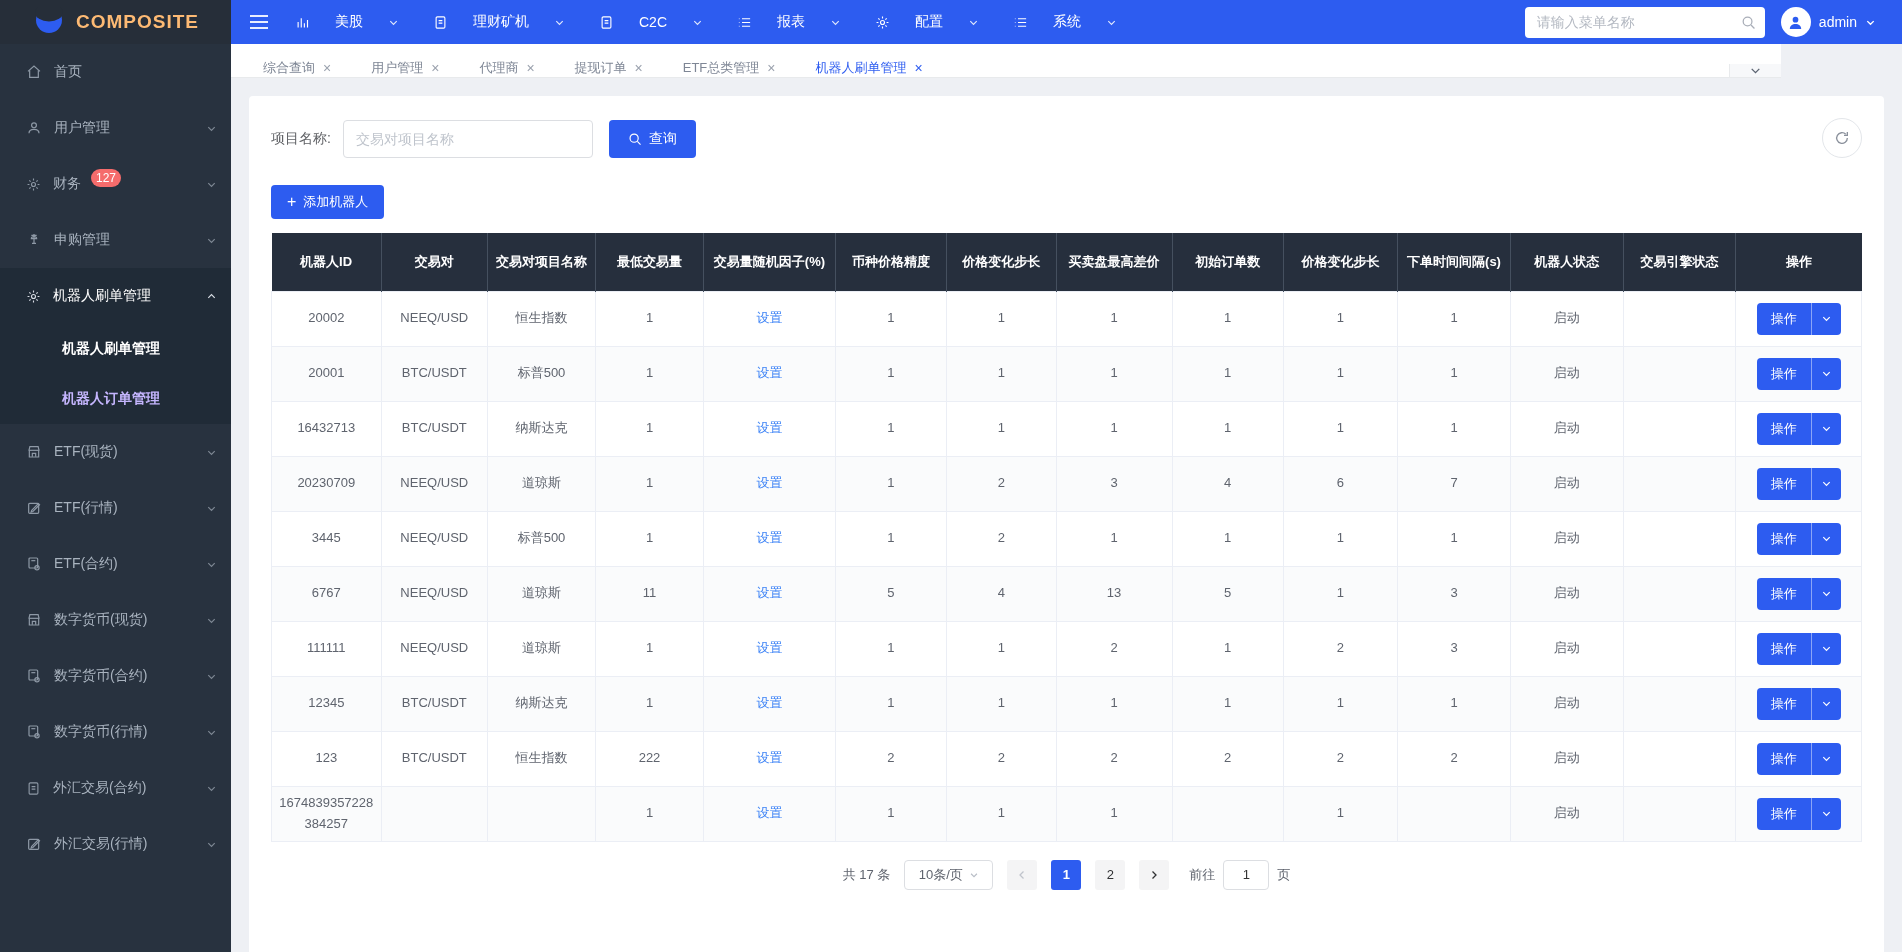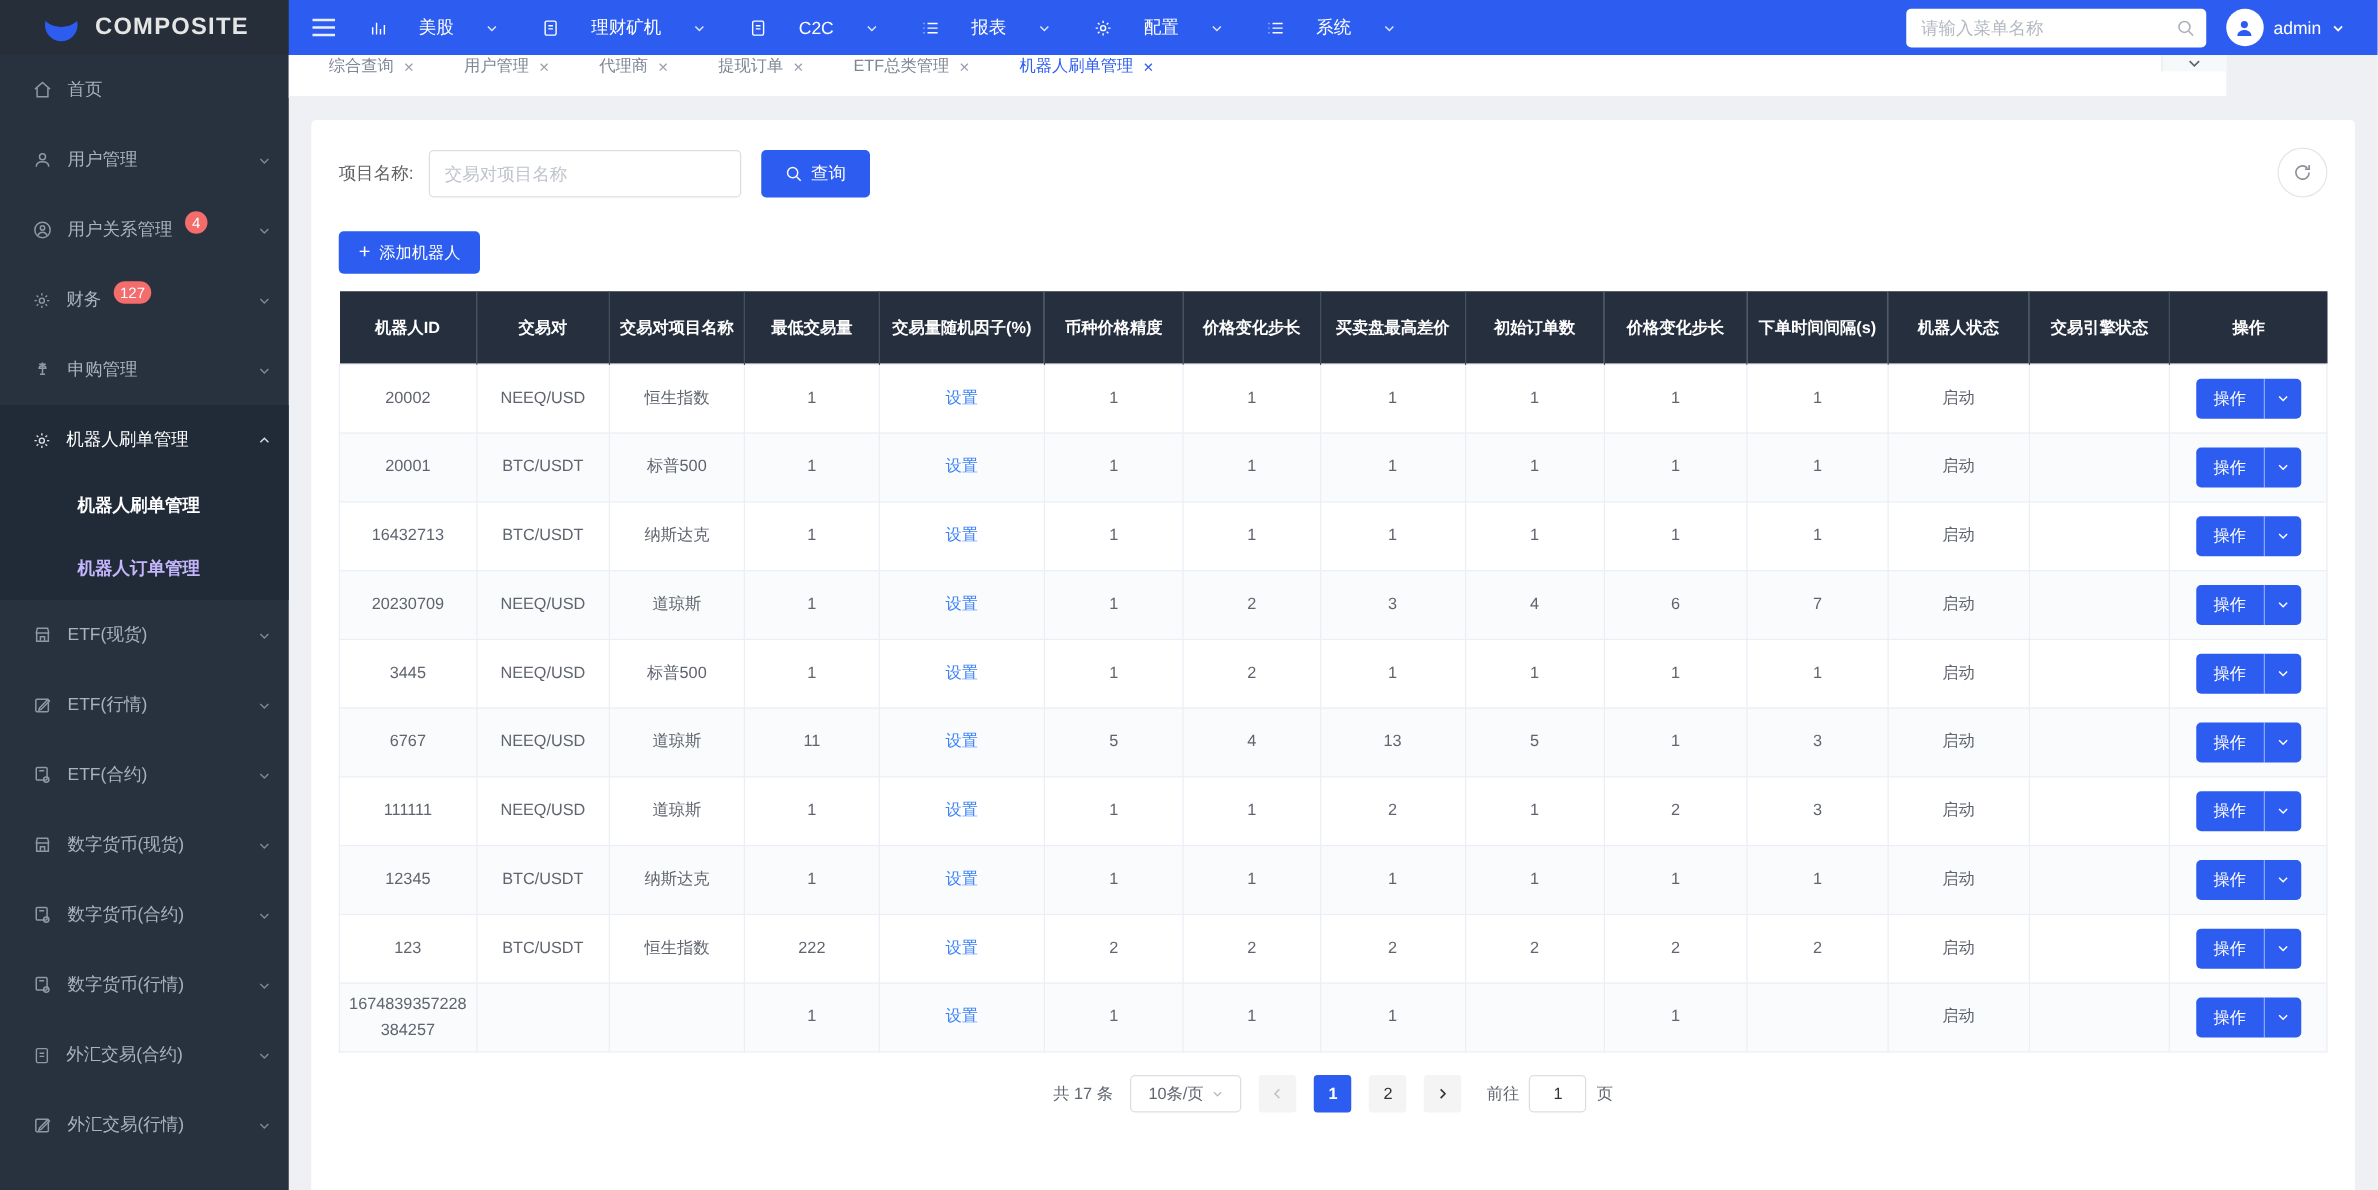--- a/index.html
+++ b/index.html
@@ -6,21 +6,21 @@
   html,body { width:1902px; height:952px; overflow:hidden;
     font-family:"Liberation Sans","DejaVu Sans",sans-serif; background:#eef0f4; }
   .icon svg { display:block; }
   .icon { display:inline-flex; align-items:center; justify-content:center; flex:none; }
 
   
   .topbar { position:absolute; top:0; left:0; width:1902px; height:44px;
     background:#2d5cf0; display:flex; align-items:stretch; z-index:5; }
   .logo { width:231px; background:#262e39; display:flex; align-items:center;
     justify-content:center; gap:10px; flex:none; cursor:pointer; }
-  .logo-text { color:#e5e5e5; font-size:19px; font-weight:bold; letter-spacing:1px; }
+  .logo-text { color:#fdba74; font-size:19px; font-weight:bold; letter-spacing:1px; }
   .nav-wrap { flex:1; display:flex; align-items:center; padding:0 18px; gap:26px; }
   .hamburger { color:#e8edff; cursor:pointer; }
   .topnav { display:flex; align-items:center; gap:34px; flex:1; }
   .nav-item { display:flex; align-items:center; gap:25px; color:#fff; font-size:14px;
     cursor:pointer; white-space:nowrap; }
   .nav-item .chev { opacity:.85; }
   .topbar-right { display:flex; align-items:center; gap:16px; }
   .search-box { position:relative; width:240px; height:31px; background:#fff;
     border-radius:4px; display:flex; align-items:center; }
   .search-box input { border:none; outline:none; background:transparent; width:100%;
@@ -46,21 +46,21 @@
   .side-sub { height:50px; display:flex; align-items:center; padding-left:62px;
     color:#c4b5fd; font-size:14px; cursor:pointer;font-weight:bold; }
   .side-sub.active { color:#fff; font-weight:bold; }
   .badge { display:inline-block; min-width:18px; height:18px; line-height:18px;
     padding:0 5px; border-radius:10px; background:#f56c6c; color:#fff; font-size:12px;
     text-align:center; margin-left:-2px; transform:translateY(-6px); }
 
   
   .tabbar { position:absolute; top:44px; left:231px; width:1550px; height:34px;
     background:#fff; border-bottom:1px solid #e8eaec; display:flex;
-    align-items:flex-start; }
+    align-items:flex-end; }
   .tabs { flex:1; display:flex; align-items:center; padding-left:14px; gap:4px; }
   .tab { display:flex; align-items:center; gap:8px; padding:0 18px; height:100%;
     font-size:13px; color:#7e8695; cursor:pointer; white-space:nowrap; }
   .tab .close { font-size:14px; color:#9aa1ad; line-height:1; cursor:pointer; }
   .tab.active { color:#2d5cf0; }
   .tab.active .close { color:#2d5cf0; }
   .tabbar-more { width:52px; border-left:1px solid #e8eaec; background:#f7f8fa;
     display:flex; align-items:center; justify-content:center; color:#5a6270;
     cursor:pointer; }
 
@@ -267,36 +267,20 @@
       </span>
       <span>用户管理</span>
       <span class="icon chev">
         <svg width="11" height="11" viewBox="0 0 24 24" fill="none" stroke="currentColor" stroke-width="1.8">
           <path d="M5 9l7 7 7-7" stroke-width="2.6"></path>
         </svg>
       </span>
     </div>
     <div class="side-item">
       <span class="icon">
-        <svg width="16" height="16" viewBox="0 0 24 24" fill="none" stroke="currentColor" stroke-width="1.8">
-          <circle cx="12" cy="12" r="9.2"></circle>
-          <circle cx="12" cy="9.5" r="2.6"></circle>
-          <path d="M6.5 18.6c1-2.6 3-3.8 5.5-3.8s4.5 1.2 5.5 3.8"></path>
-        </svg>
-      </span>
-      <span>用户关系管理</span>
-      <span class="badge">4</span>
-      <span class="icon chev">
-        <svg width="11" height="11" viewBox="0 0 24 24" fill="none" stroke="currentColor" stroke-width="1.8">
-          <path d="M5 9l7 7 7-7" stroke-width="2.6"></path>
-        </svg>
-      </span>
-    </div>
-    <div class="side-item">
-      <span class="icon">
         <svg width="15" height="15" viewBox="0 0 24 24" fill="none" stroke="currentColor" stroke-width="1.8">
           <circle cx="12" cy="12" r="3.2"></circle>
           <path d="M12 2.5v3M12 18.5v3M2.5 12h3M18.5 12h3M5.3 5.3l2.1 2.1M16.6 16.6l2.1 2.1M18.7 5.3l-2.1 2.1M7.4 16.6l-2.1 2.1"></path>
         </svg>
       </span>
       <span>财务</span>
       <span class="badge">127</span>
       <span class="icon chev">
         <svg width="11" height="11" viewBox="0 0 24 24" fill="none" stroke="currentColor" stroke-width="1.8">
           <path d="M5 9l7 7 7-7" stroke-width="2.6"></path>

